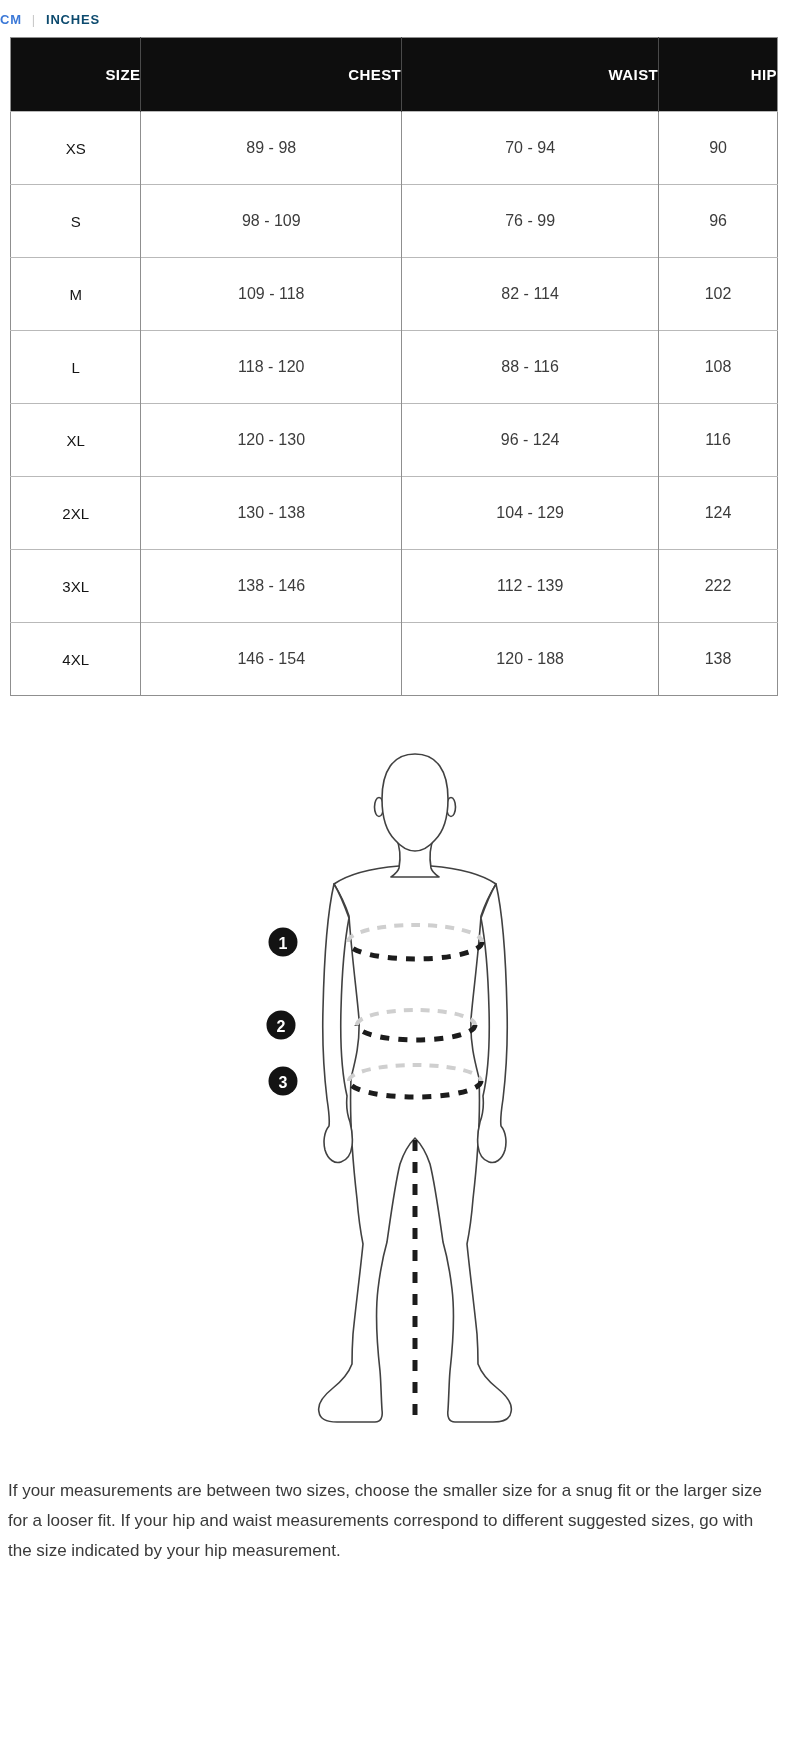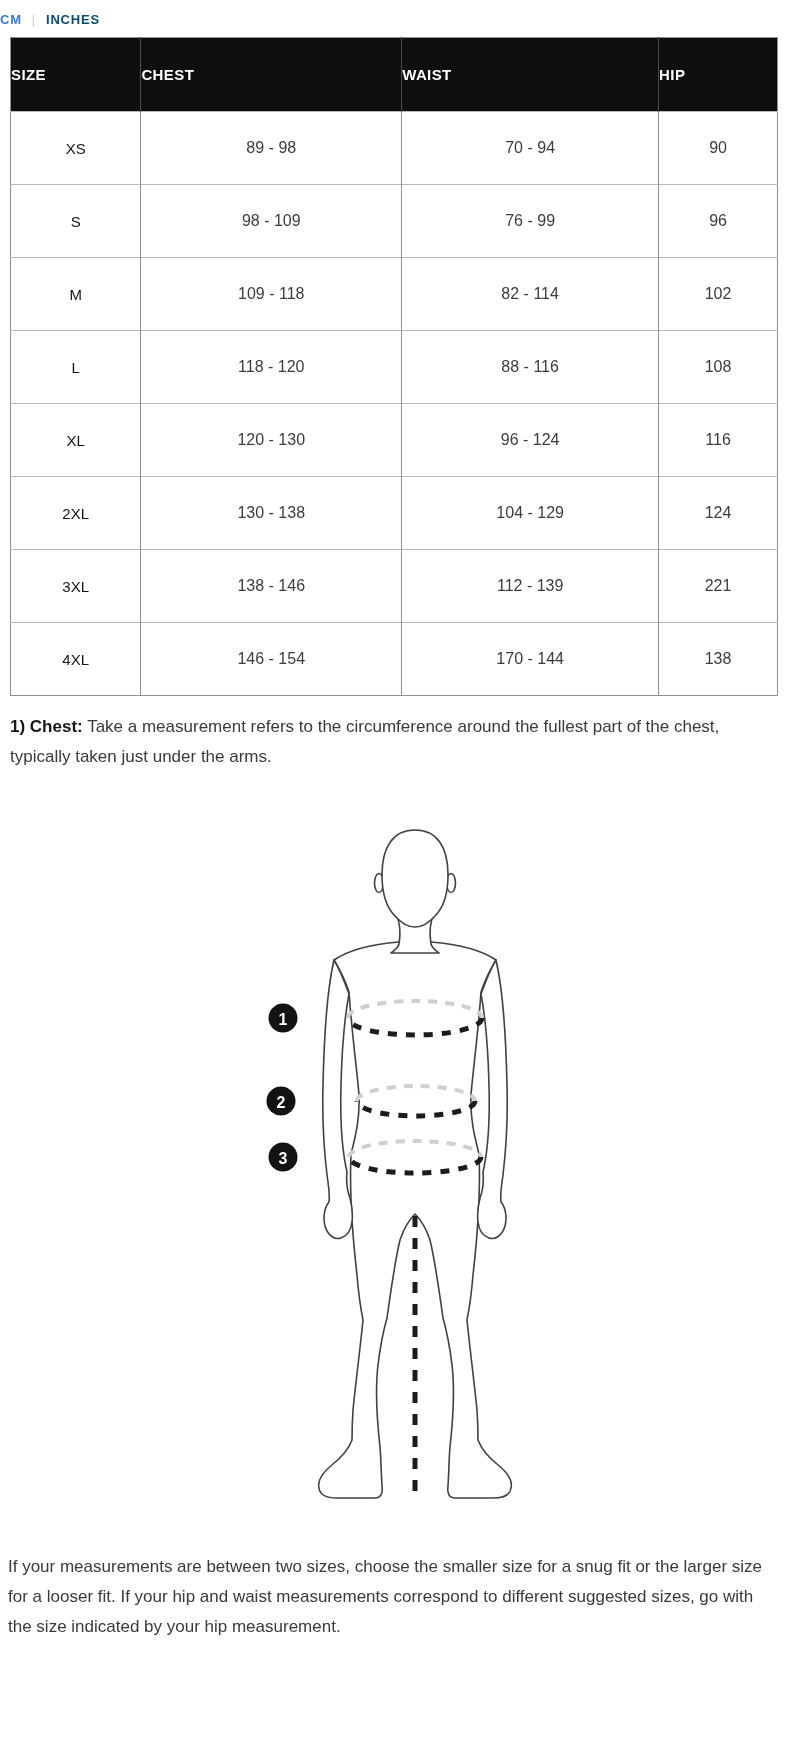--- a/index.html
+++ b/index.html
@@ -24,21 +24,21 @@
   
   .size-table {
     width: 768px; margin: 0 10px;
     border-collapse: collapse;
     border: 1px solid #8f8f8f;
     table-layout: fixed;
   }
   .size-table thead th {
     background: #0e0e0e; color: #ffffff;
     height: 74px; font-size: 15px; font-weight: bold;
-    letter-spacing: 0.4px; text-align: left; vertical-align: middle;
+    letter-spacing: 0.4px; text-align: right; vertical-align: middle;
     border-right: 1px solid #4a4a4a;
   }
   .size-table thead th:last-child { border-right: none; }
   .size-table tbody td {
     height: 73px; text-align: center; vertical-align: middle;
     font-size: 16px; color: #3c3c3c;
     border-top: 1px solid #b9b9b9;
     border-right: 1px solid #8f8f8f;
   }
   .size-table tbody td:last-child { border-right: none; }
@@ -121,33 +121,32 @@
       <tr>
         <td class="size-cell">2XL</td>
         <td>130 - 138</td>
         <td>104 - 129</td>
         <td>124</td>
       </tr>
       <tr>
         <td class="size-cell">3XL</td>
         <td>138 - 146</td>
         <td>112 - 139</td>
-        <td>221</td>
+        <td>222</td>
       </tr>
       <tr>
         <td class="size-cell">4XL</td>
         <td>146 - 154</td>
-        <td>170 - 144</td>
+        <td>120 - 188</td>
         <td>138</td>
       </tr>
     </tbody>
   </table>
 
   <div class="notes">
-    <p><strong>1) Chest:</strong><span> Take a measurement refers to the circumference around the fullest part of the chest, typically taken just under the arms.</span></p>
   </div>
 
   <div class="diagram">
     <svg width="400" height="700" viewBox="0 0 400 700">
 
       <path d="M 184,122
            C 160,124 135,129 119,140
            C 125,150 130,160 134,172
            C 137,215 142,250 144,275
            C 145,300 140,318 136,334

